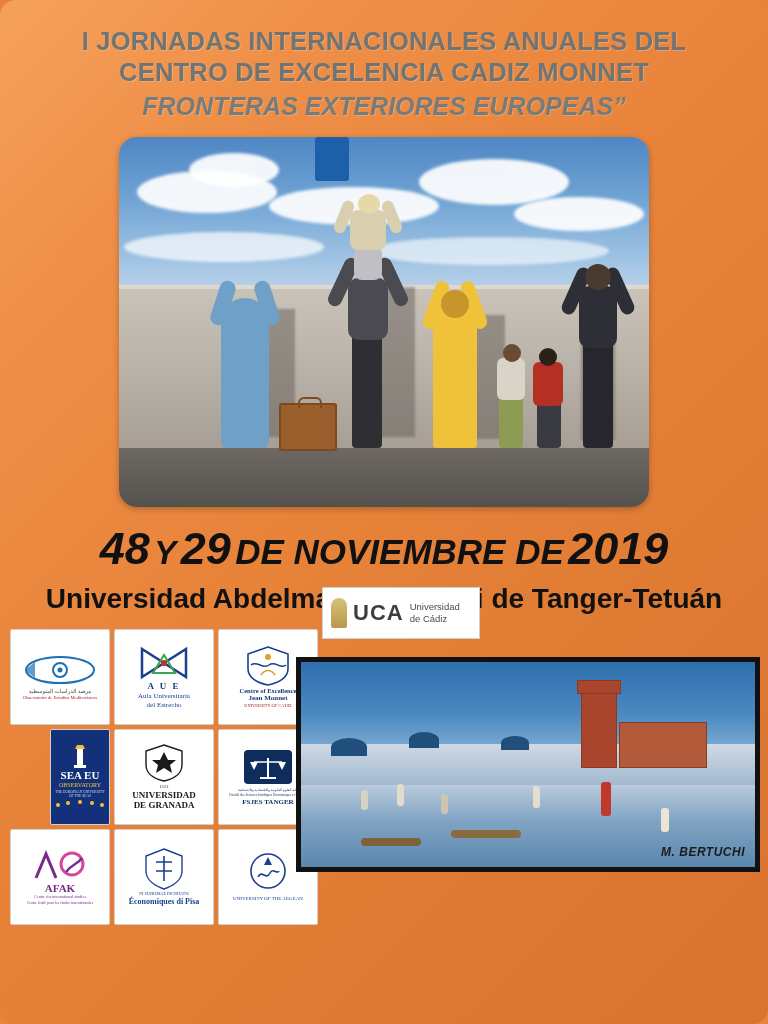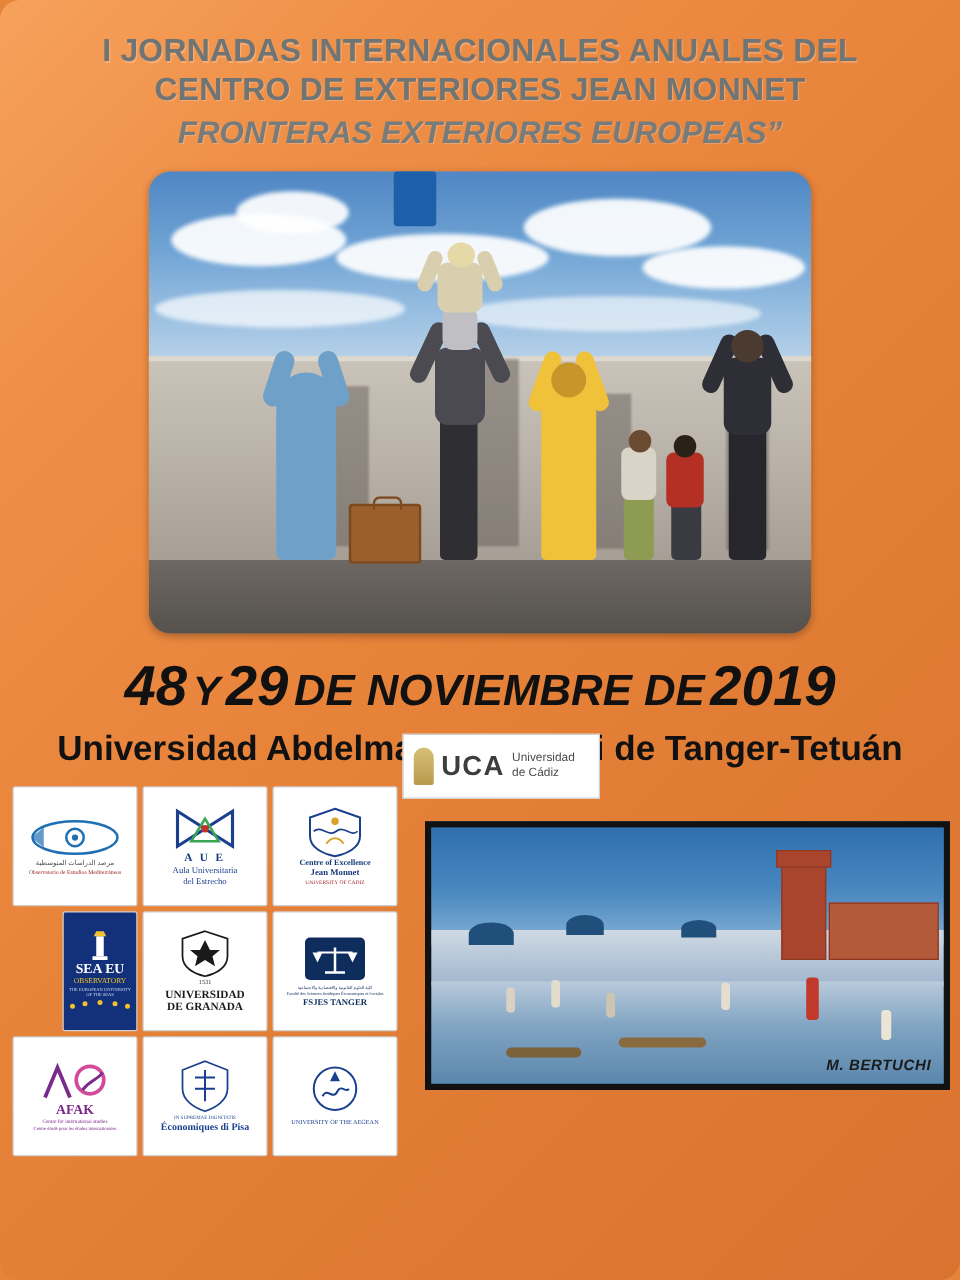--- a/index.html
+++ b/index.html
@@ -232,21 +232,21 @@
     width: 16px; height: 30px;
     background: linear-gradient(180deg, #d8c07a, #b79a4b);
     border-radius: 8px 8px 2px 2px;
     flex: 0 0 auto;
   }
 
   .painting-wrap {
     position: absolute;
     right: 8px;
     top: 28px;
-    width: 420px;
+    width: 464px;
     height: 215px;
     border: 5px solid #111;
     box-sizing: border-box;
     overflow: hidden;
     background: #2f6fa8;
   }
   .p-sky {
     position: absolute; left:0; right:0; top:0; height:46%;
     background: linear-gradient(180deg, #2f6fae 0%, #4a88c0 55%, #86b2d6 100%);
   }
@@ -283,21 +283,21 @@
     letter-spacing: 0.5px;
   }
 </style>
 </head>
 <body>
 
 <div class="poster">
 
   <div class="title-block">
     <div class="title-line l1">I JORNADAS INTERNACIONALES ANUALES DEL</div>
-    <div class="title-line l2">CENTRO DE EXTERIORES JEAN MONNET</div>
+    <div class="title-line l2">CENTRO DE EXCELENCIA CADIZ MONNET</div>
     <div class="subtitle-line s2">FRONTERAS EXTERIORES EUROPEAS”</div>
   </div>
 
   <div class="photo-wrap">
     <div class="photo-sky"></div>
     <div class="cloud" style="left:18px; top:34px; width:140px; height:42px;"></div>
     <div class="cloud" style="left:70px; top:16px; width:90px; height:34px;"></div>
     <div class="cloud" style="left:150px; top:50px; width:170px; height:38px;"></div>
     <div class="cloud" style="left:300px; top:22px; width:150px; height:46px;"></div>
     <div class="cloud" style="left:395px; top:60px; width:130px; height:34px;"></div>

